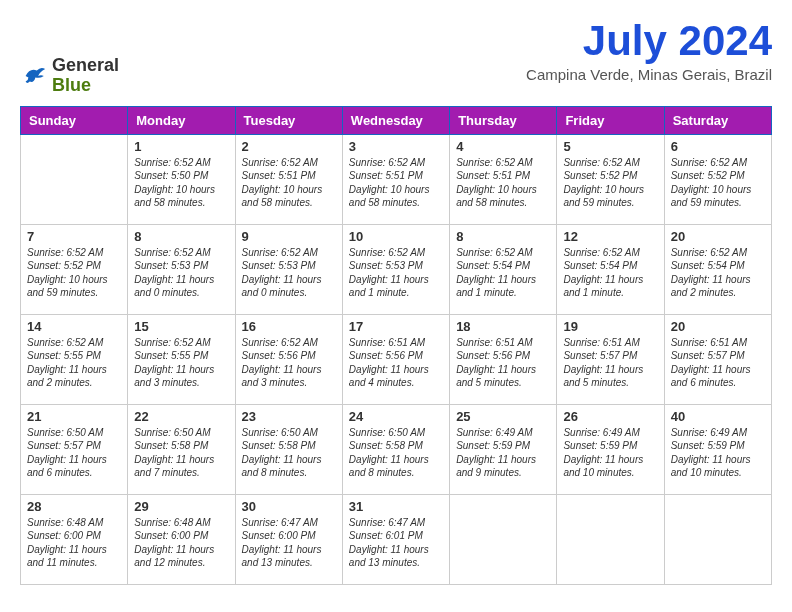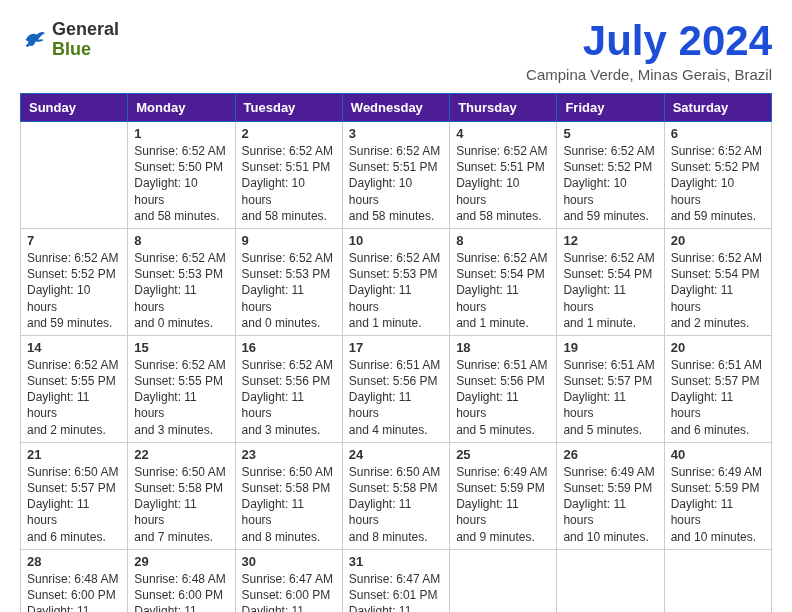--- a/index.html
+++ b/index.html
@@ -13,20 +13,21 @@
     .header {
       display: flex;
       justify-content: space-between;
       align-items: flex-start;
       margin-bottom: 10px;
     }
     .logo {
       display: flex;
       align-items: center;
       gap: 4px;
+      margin-top: 36px;
     }
     .logo-text {
       font-size: 18px;
       font-weight: bold;
       line-height: 1.1;
     }
     .logo-general { color: #333; }
     .logo-blue { color: #4d7c0f; text-align: right; }
     .logo-bird {
       width: 28px;
@@ -45,21 +46,21 @@
       font-size: 15px;
       color: #555;
       margin-top: 4px;
     }
     table {
       width: 100%;
       border-collapse: collapse;
       border: 1px solid #ccc;
     }
     .day-header {
-      background-color: #4c1d95;
+      background-color: #a21caf;
       color: white;
       text-align: left;
       padding: 6px 8px;
       font-size: 13px;
       font-weight: bold;
       border: 1px solid #1565c0;
     }
     td {
       border: 1px solid #ccc;
       vertical-align: top;
@@ -68,23 +69,24 @@
       min-height: 80px;
     }
     .day-num {
       font-weight: bold;
       font-size: 13px;
       color: #333;
       display: block;
       margin-bottom: 2px;
     }
     .day-info {
-      font-size: 12px;
+      font-size: 10px;
       color: #333;
       line-height: 1.35;
+      font-style: italic;
     }
     tr { }
     .week-row td {
       height: 90px;
     }
   </style>
 </head>
 <body>
 
 <div class="header">

